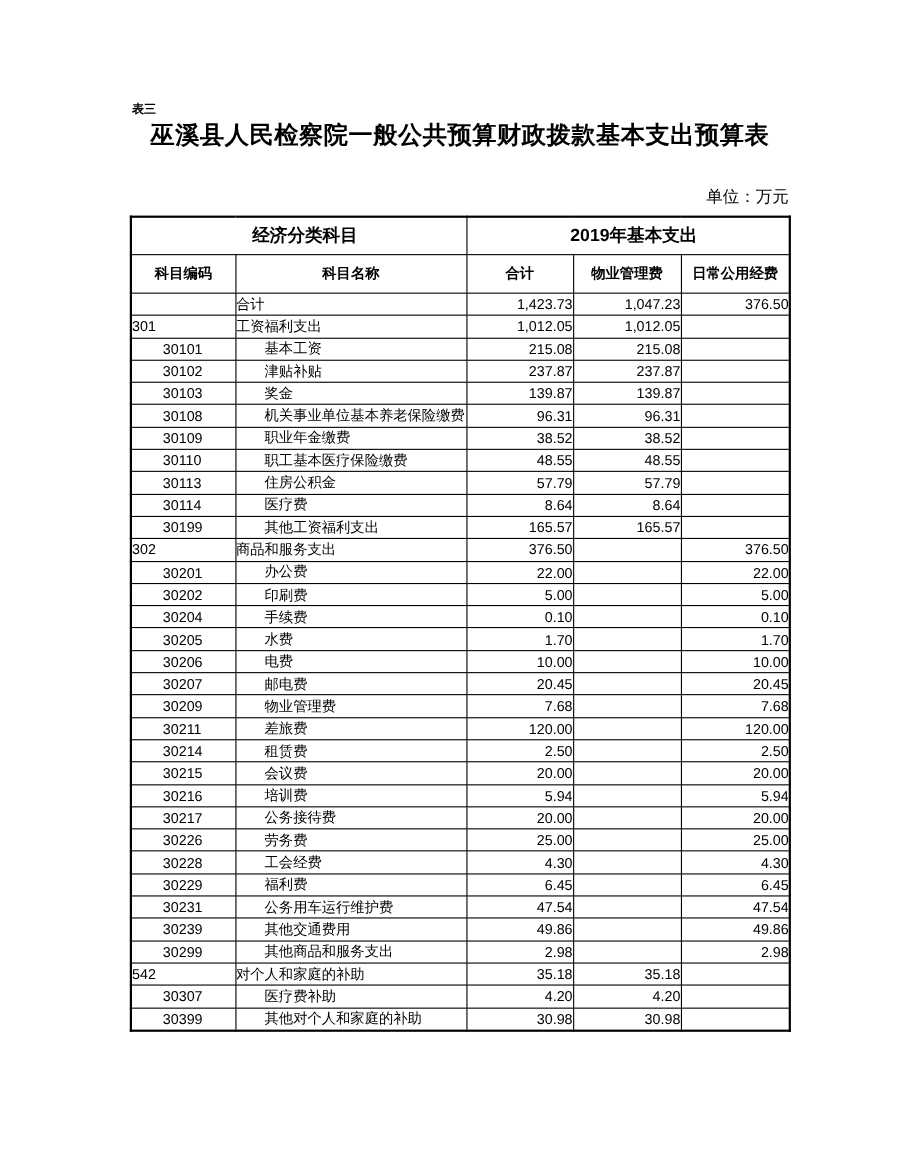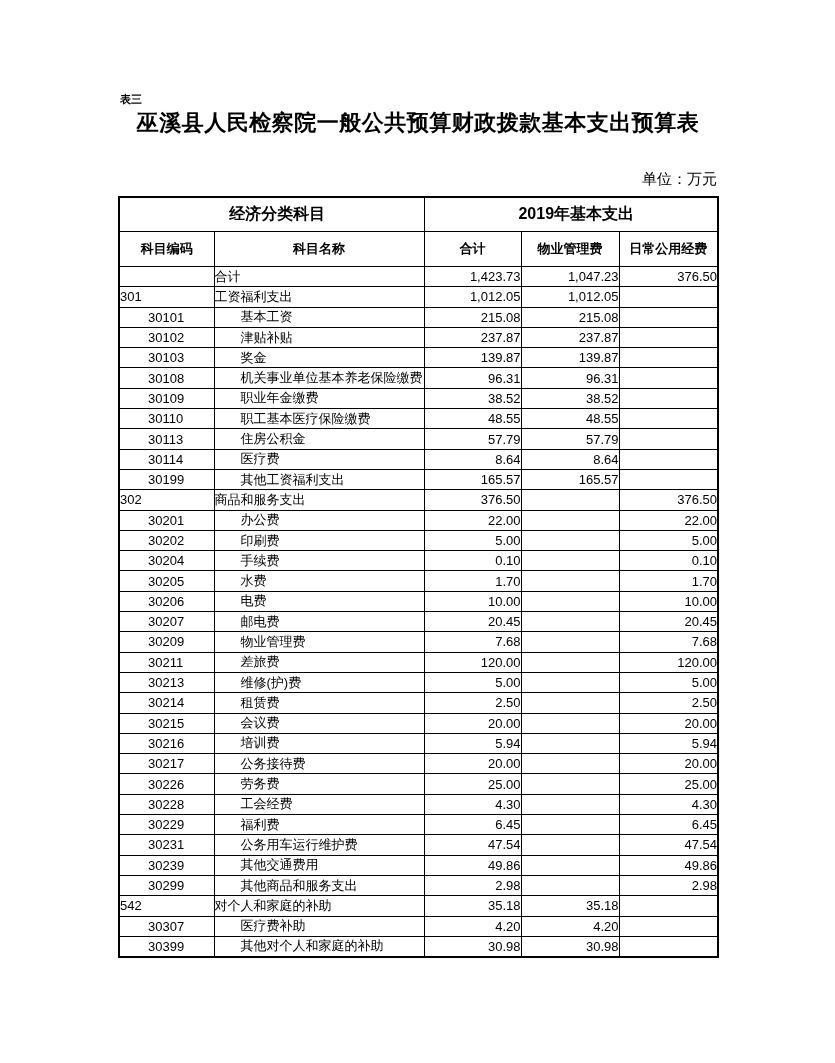--- a/index.html
+++ b/index.html
@@ -213,27 +213,20 @@
           <td class="num">7.68</td>
         </tr>
         <tr>
           <td class="code lv2">30211</td>
           <td class="name lv2">差旅费</td>
           <td class="num">120.00</td>
           <td class="num"></td>
           <td class="num">120.00</td>
         </tr>
         <tr>
-          <td class="code lv2">30213</td>
-          <td class="name lv2">维修(护)费</td>
-          <td class="num">5.00</td>
-          <td class="num"></td>
-          <td class="num">5.00</td>
-        </tr>
-        <tr>
           <td class="code lv2">30214</td>
           <td class="name lv2">租赁费</td>
           <td class="num">2.50</td>
           <td class="num"></td>
           <td class="num">2.50</td>
         </tr>
         <tr>
           <td class="code lv2">30215</td>
           <td class="name lv2">会议费</td>
           <td class="num">20.00</td>

